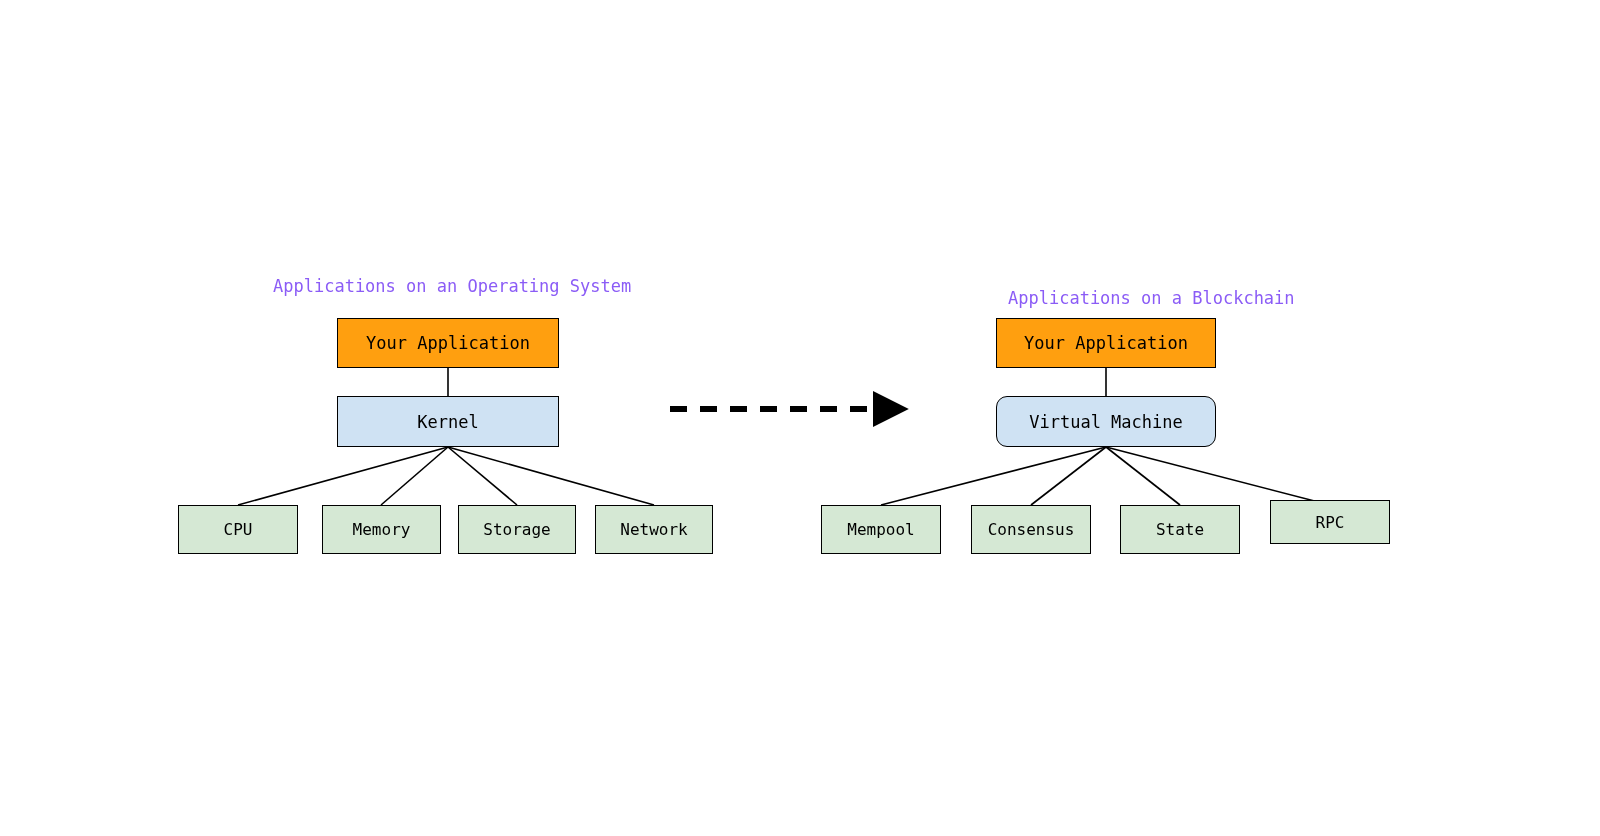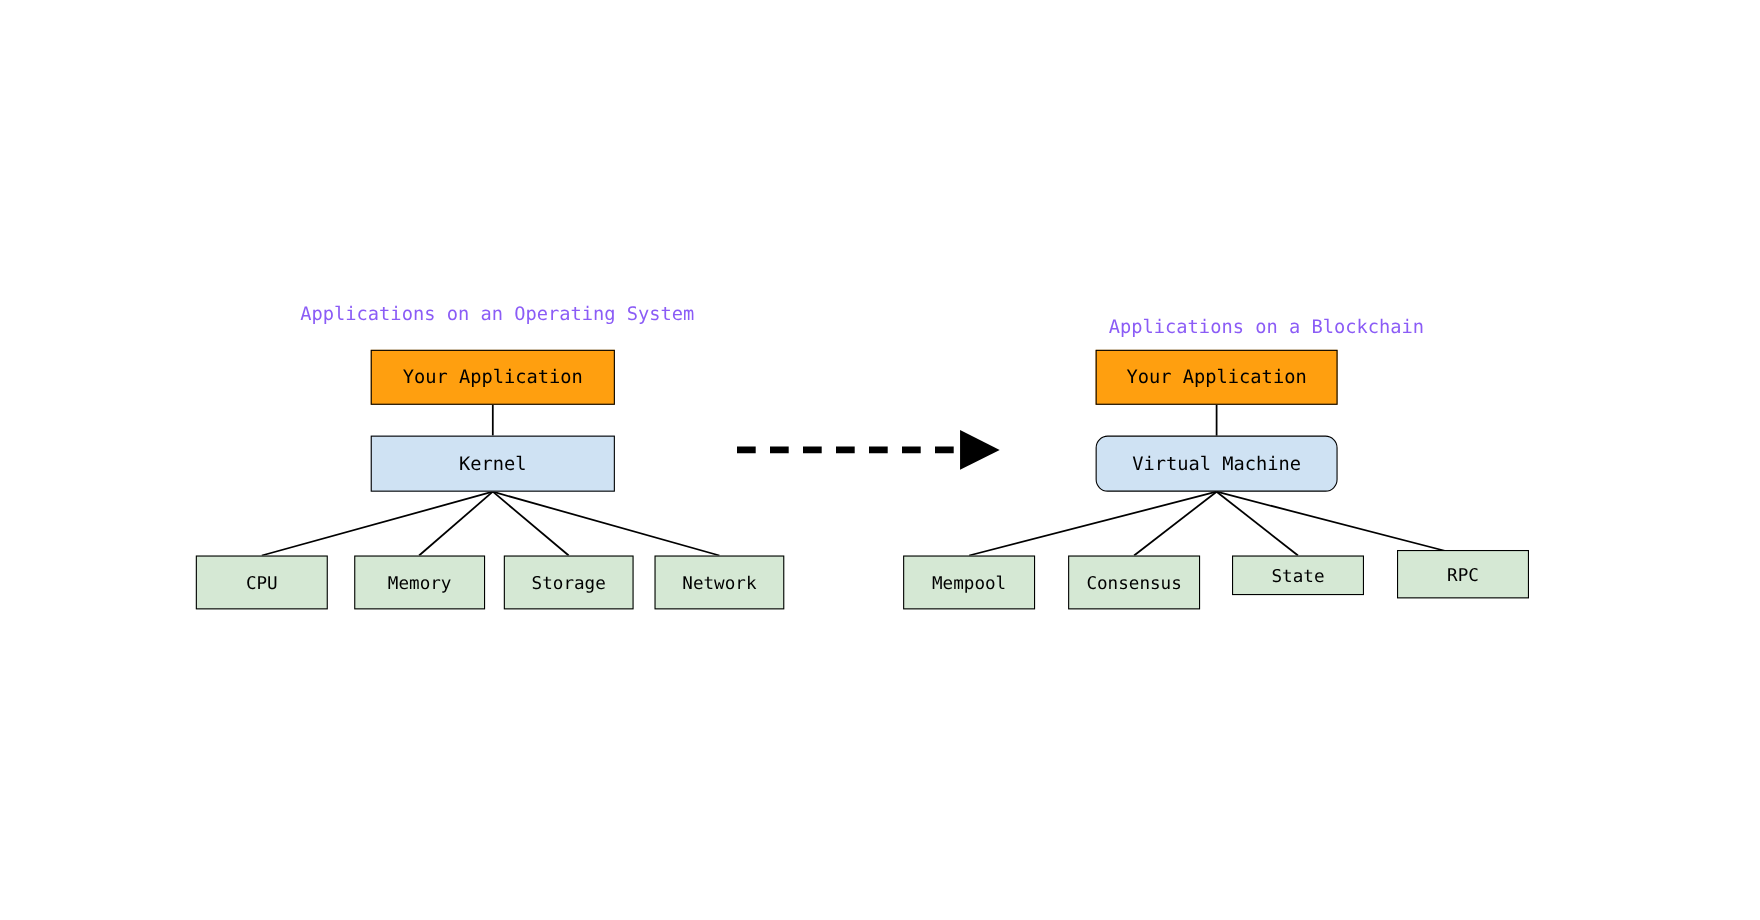--- a/index.html
+++ b/index.html
@@ -115,20 +115,20 @@
   <div class="node layer" style="left:996px; top:396px; width:220px; height:51px;border-radius:11px;">
     <span>Virtual Machine</span>
   </div>
 
   <div class="node leaf" style="left:821px; top:505px; width:120px; height:49px;">
     <span>Mempool</span>
   </div>
   <div class="node leaf" style="left:971px; top:505px; width:120px; height:49px;">
     <span>Consensus</span>
   </div>
-  <div class="node leaf" style="left:1120px; top:505px; width:120px; height:36px;">
+  <div class="node leaf" style="left:1120px; top:505px; width:120px; height:49px;">
     <span>State</span>
   </div>
   <div class="node leaf" style="left:1270px; top:500px; width:120px; height:44px;">
     <span>RPC</span>
   </div>
 
 </div>
 
 </body></html>

